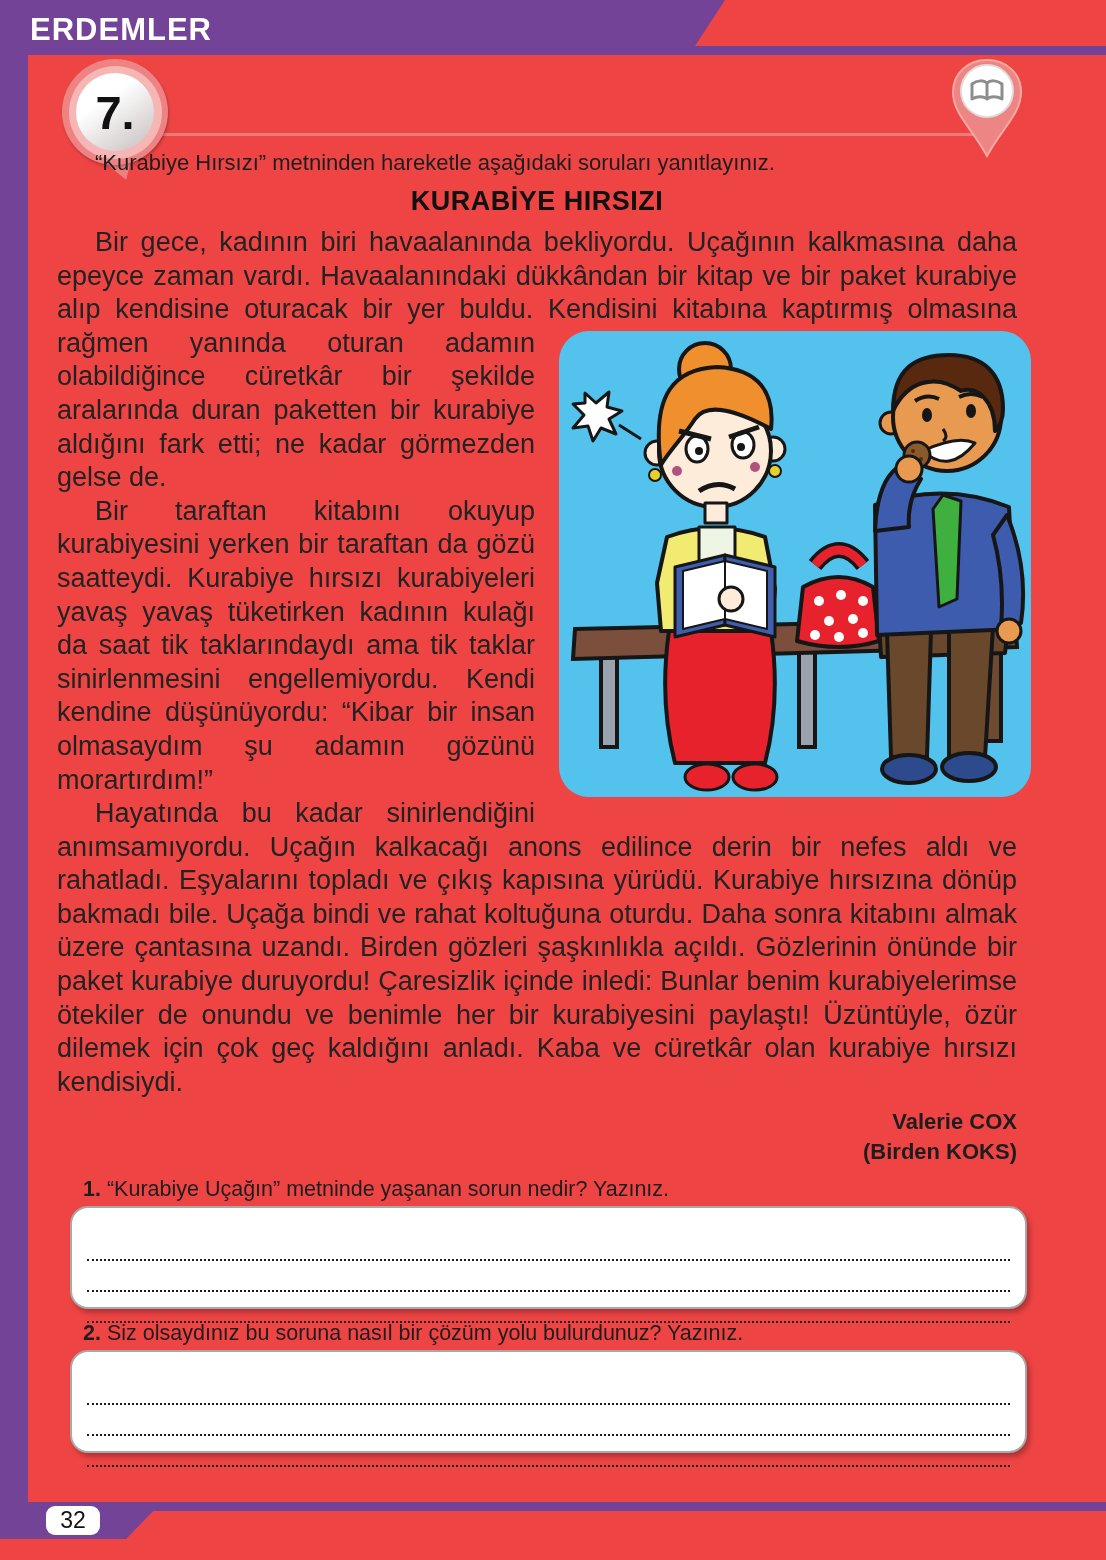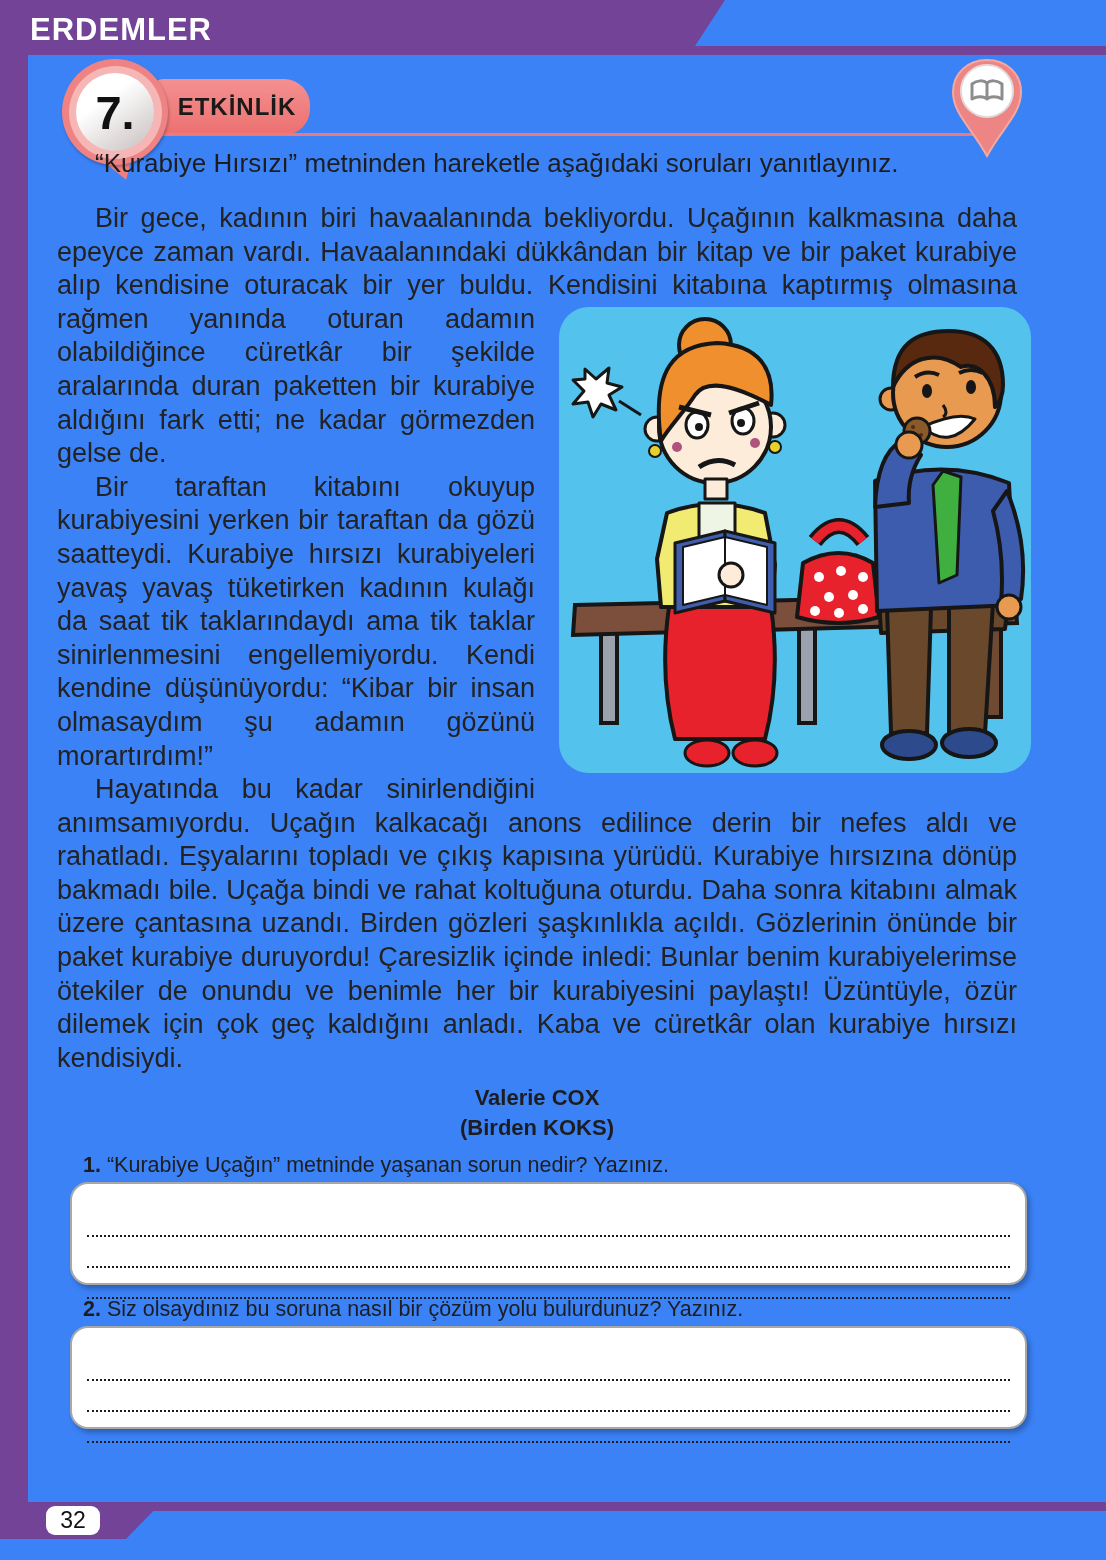--- a/index.html
+++ b/index.html
@@ -1,19 +1,19 @@
 <!DOCTYPE html>
 <html lang="tr"><head>
 <meta charset="utf-8">
 <style>
   * { margin:0; padding:0; box-sizing:border-box; }
   html,body { background:#e9e9e9; }
   .page {
     position:relative; width:1106px; height:1560px; margin:0 auto;
-    background:#3b82f6; overflow:hidden;
+    background:#ef4444; overflow:hidden;
     font-family:"Liberation Sans", sans-serif; color:#1d1d1f;
   }
 
   
   .top-band {
     position:absolute; left:0; top:0; width:1106px; height:55px;
     background:#734397;
     clip-path:polygon(0 0, 725px 0, 695px 46px, 1106px 46px, 1106px 55px, 0 55px);
   }
   .band-title {
@@ -50,32 +50,32 @@
   .badge-tail {
     position:absolute; left:112px; top:160px; width:0; height:0;
     border:13px solid transparent; border-top:20px solid #ef8080;
     transform:rotate(-18deg);
   }
   .pin { position:absolute; left:948px; top:56px; }
 
   
   .content { position:absolute; left:28px; top:0; width:1078px; height:1539px;
              padding:146px 89px 0 29px; }
-  .instruction { font-size:26px; line-height:34px; text-indent:38px; margin-bottom:22px; }
+  .instruction { font-size:22px; line-height:34px; text-indent:38px; margin-bottom:6px; }
   .story-title { text-align:center; font-size:27px; font-weight:bold;
                  letter-spacing:.5px; margin-bottom:9px; color:#111; }
 
   .article { text-align:justify; }
   .article p { font-size:27px; line-height:33.6px; text-indent:38px; color:#222; }
   .float-spacer { float:right; width:1px; height:101px; margin-right:-1px; }
   .story-pic { float:right; clear:right; width:476px; height:470px;
                margin:2px -16px 10px 22px; }
   .story-pic svg { display:block; }
 
-  .author { text-align:center; margin-top:8px; line-height:30px; }
+  .author { text-align:right; margin-top:8px; line-height:30px; }
   .author .a-bold { font-size:22px; font-weight:bold; }
   .author .a-reg  { font-size:21px; }
 
   
   .q-row { margin:10px 0 4px; padding-left:26px; font-size:21.5px; }
   .q-num { font-weight:bold; margin-right:6px; }
   .answer-box {
     margin:4px 0 12px 13px; width:957px; height:103px;
     border:2px solid #a8a8a8; border-radius:18px; background:#ffffff;
     box-shadow:3px 4px 5px rgba(0,0,0,.25);
@@ -93,23 +93,20 @@
 </style>
 </head>
 <body>
 
 <div class="page">
 
   <div class="top-band"></div>
   <div class="band-title">ERDEMLER</div>
   <div class="left-bar"></div>
 
-  <div class="etk-rect">
-    <span>ETKİNLİK</span>
-  </div>
   <div class="etk-line"></div>
   <div class="badge-tail"></div>
   <div class="badge">
     <div class="badge-ring">
       <div class="badge-core">7.</div>
     </div>
   </div>
 
   <div class="pin">
     <svg width="78" height="104" viewBox="0 0 78 104">
@@ -117,20 +114,21 @@
       <circle cx="39" cy="35" r="26" fill="#ffffff" stroke="#e0dcdc" stroke-width="2"></circle>
       <path d="M24 28 C29 24 36 24 39 27 C42 24 49 24 54 28 L54 43 C49 40 42 40 39 43 C36 40 29 40 24 43 Z" fill="#ffffff" stroke="#8d8d8d" stroke-width="3" stroke-linejoin="round"></path>
       <line x1="39" y1="27" x2="39" y2="43" stroke="#8d8d8d" stroke-width="3"></line>
     </svg>
   </div>
 
   <div class="content">
 
     <p class="instruction">“Kurabiye Hırsızı” metninden hareketle aşağıdaki soruları yanıtlayınız.</p>
 
+    <h1 class="story-title">KURABİYE HIRSIZI</h1>
 
     <div class="article">
       <div class="float-spacer"></div>
 
       <div class="story-pic">
         <svg width="476" height="470" viewBox="0 0 476 470">
           <rect x="2" y="2" width="472" height="466" rx="30" fill="#53c3ee"></rect>
 
           <g stroke="#161616" stroke-width="4">
             <rect x="44" y="324" width="16" height="94" fill="#9aa3ad"></rect>

